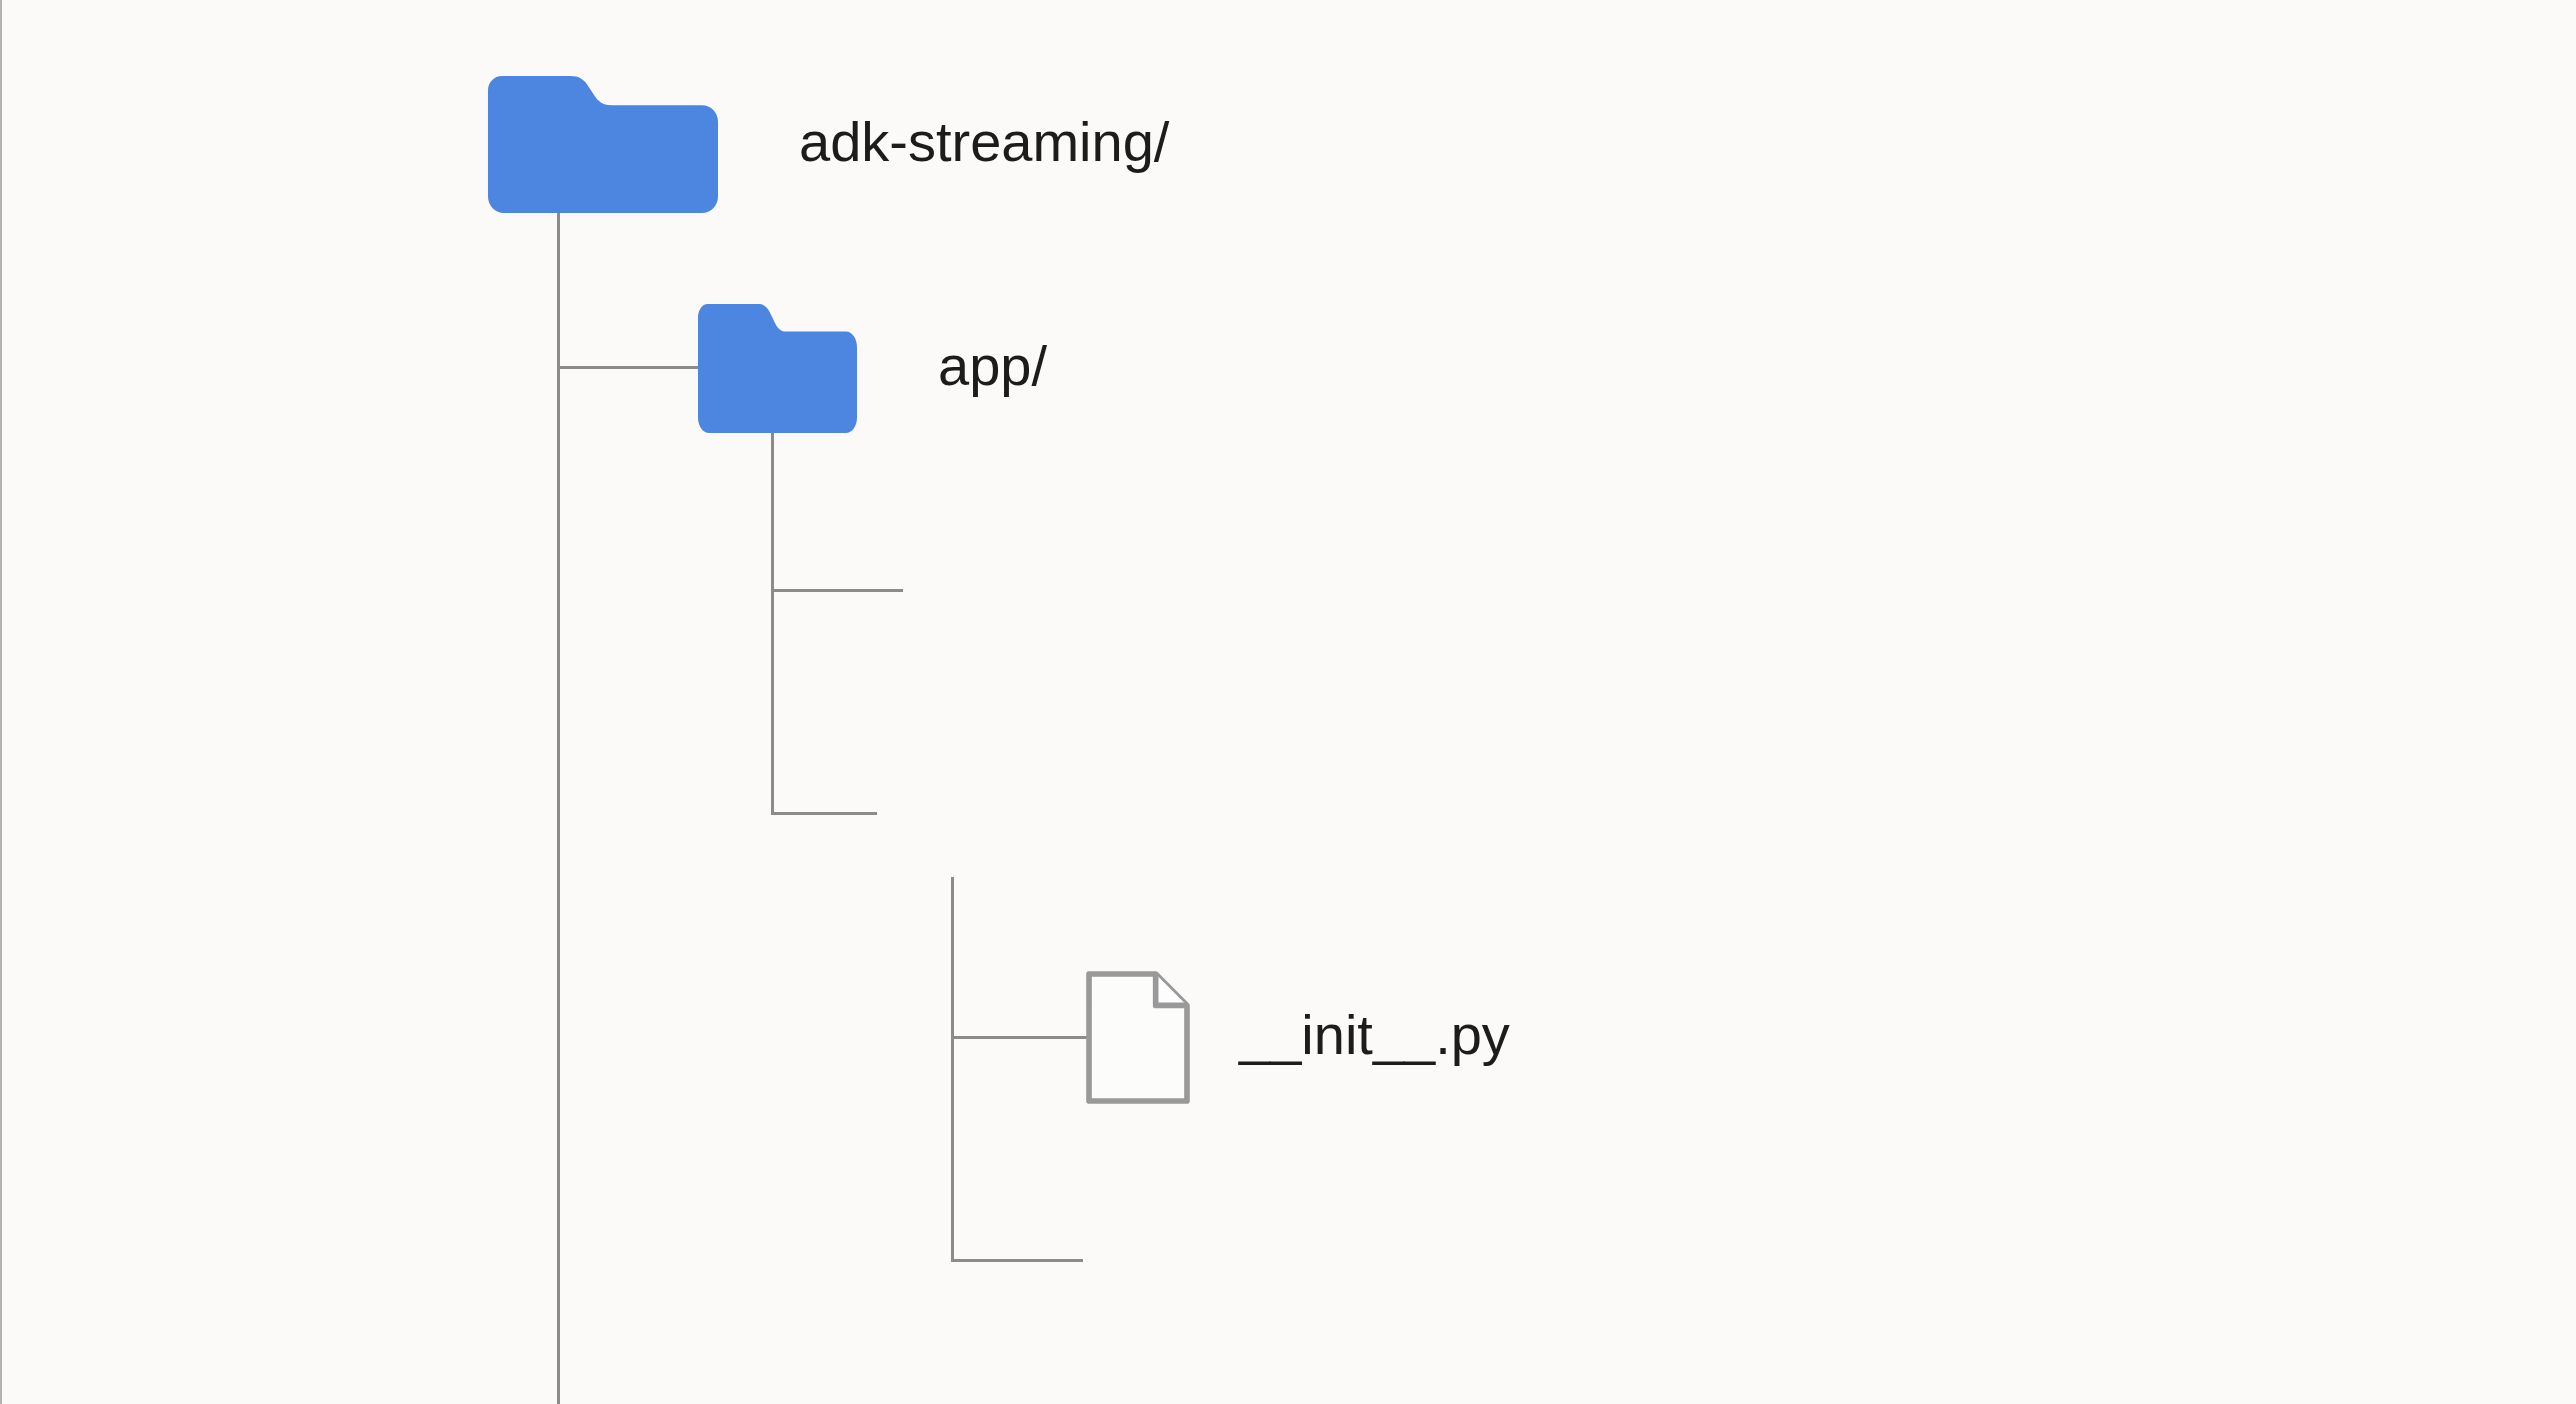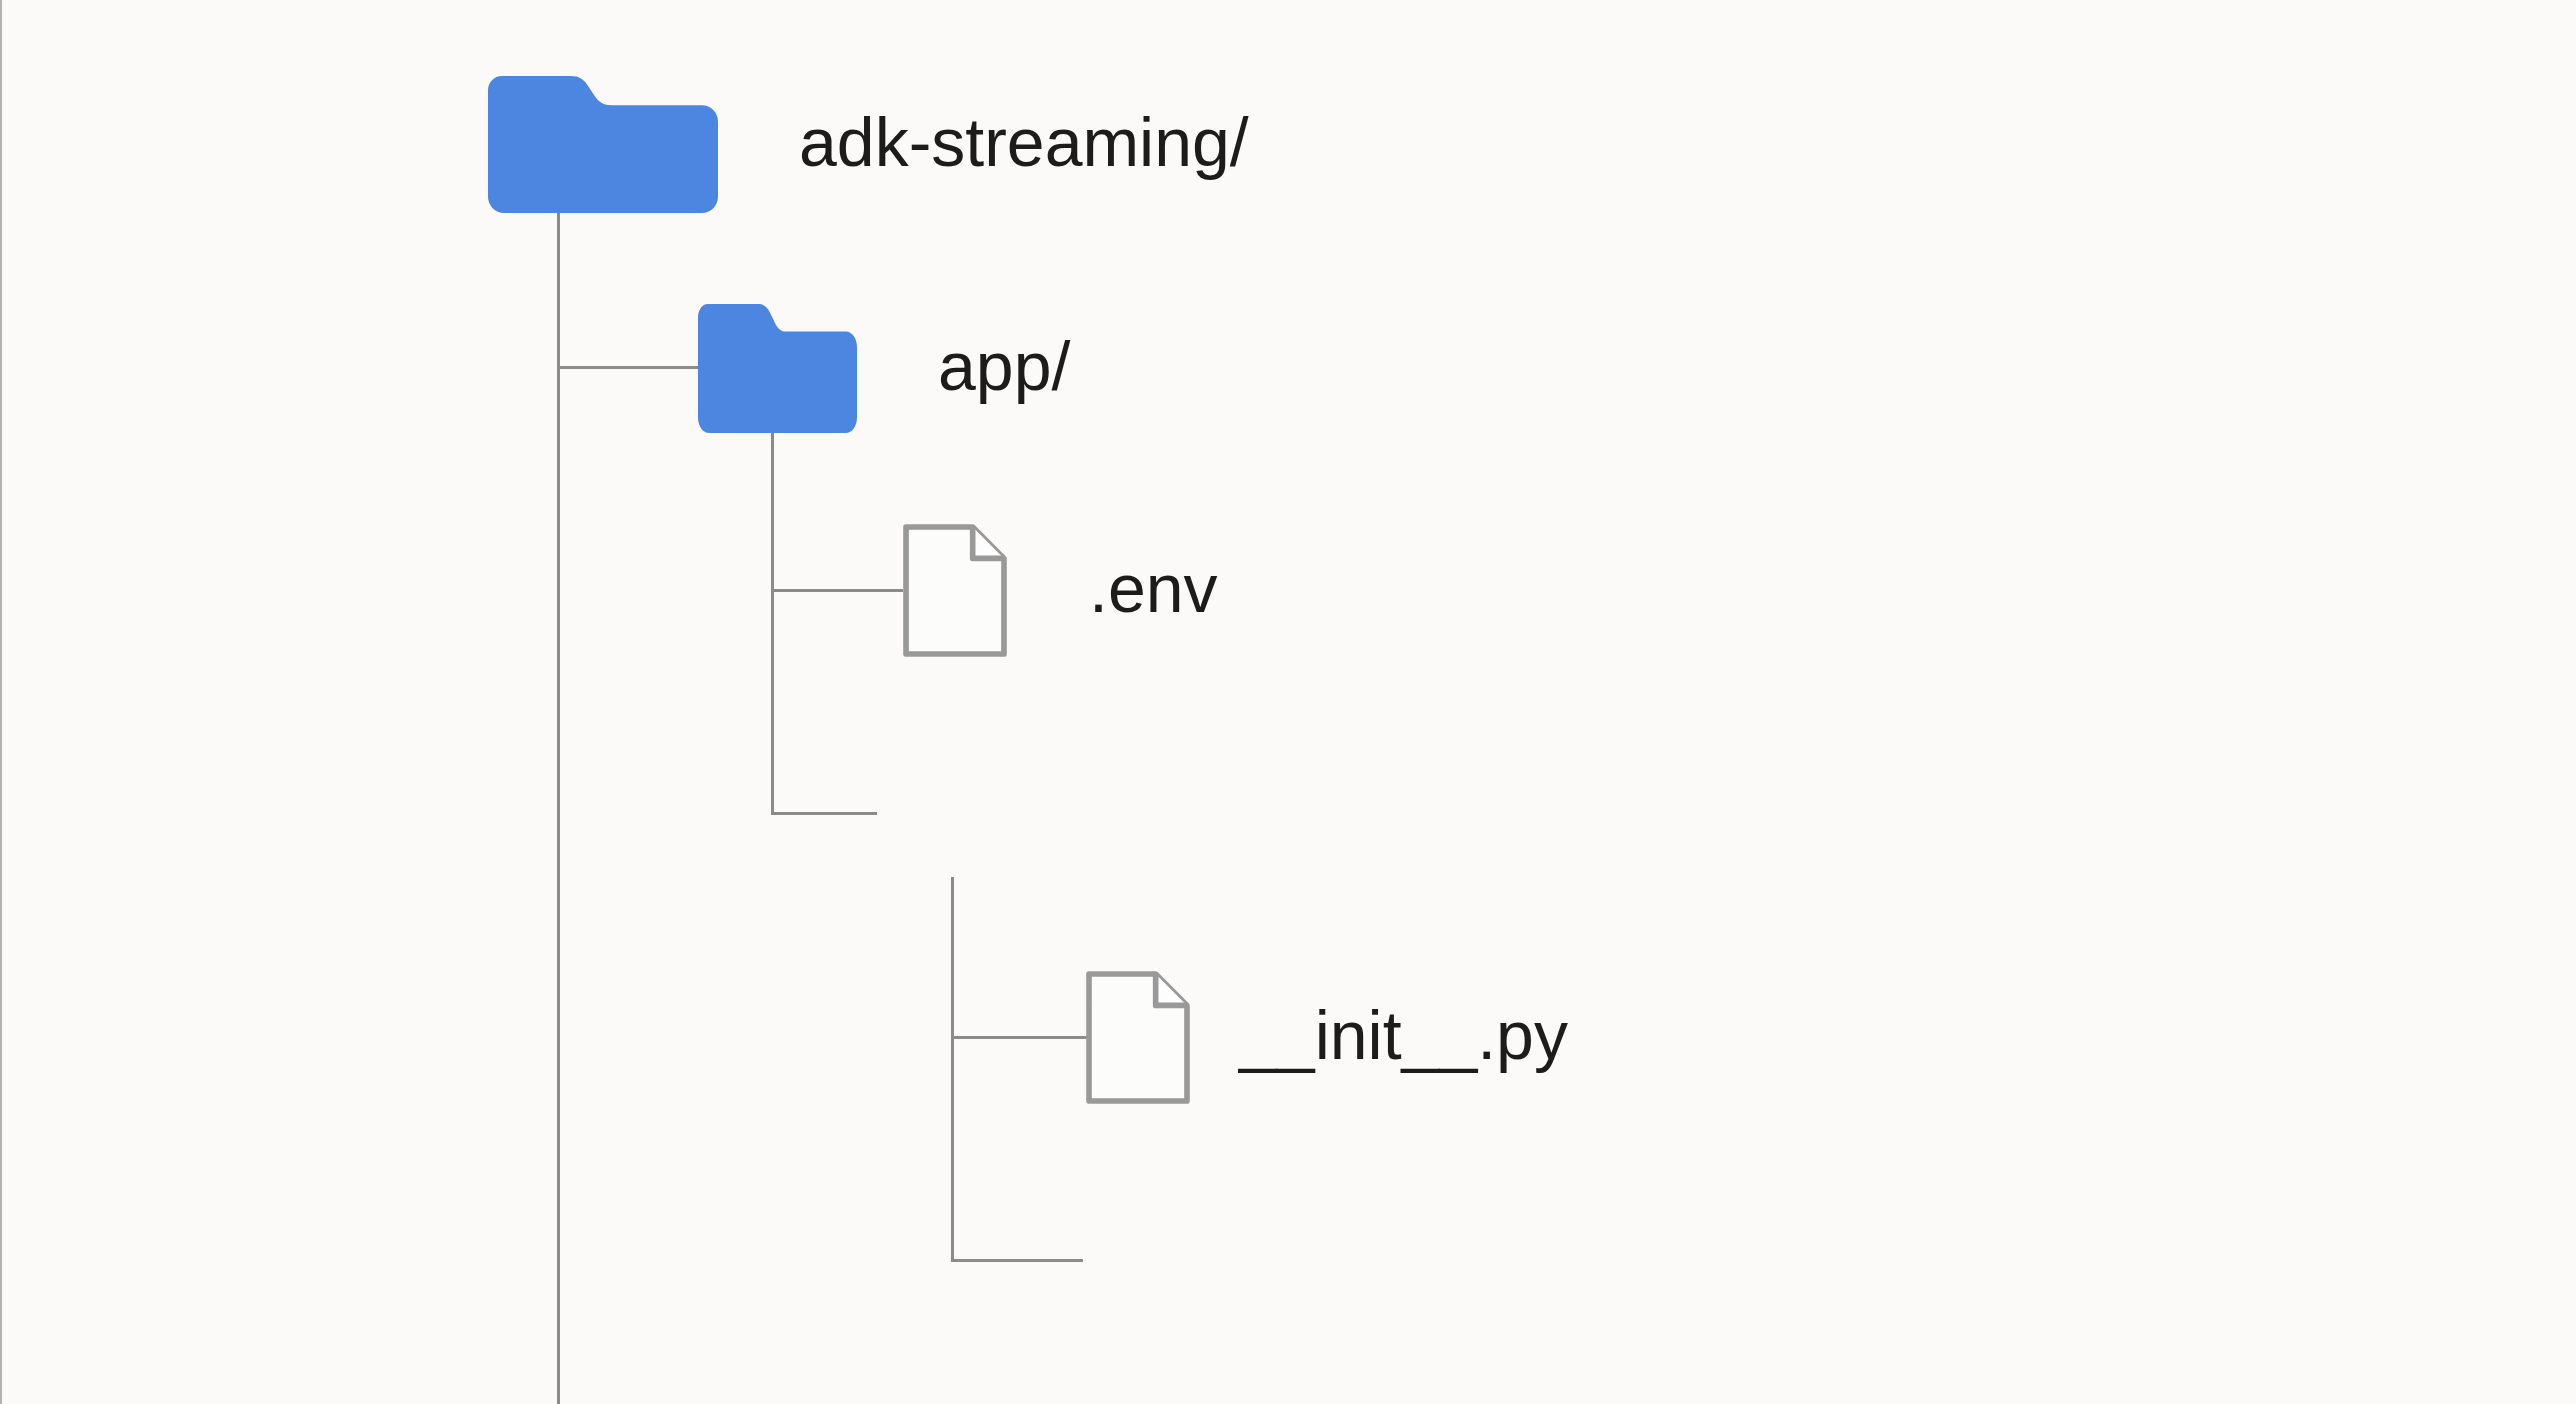--- a/index.html
+++ b/index.html
@@ -29,21 +29,21 @@
   }
   .node {
     position: absolute;
     display: flex;
     align-items: center;
     white-space: nowrap;
   }
   .node .icon { flex: 0 0 auto; display: block; }
   .label {
     color: var(--text-color, #1c1c1c);
-    font-size: 68px;
+    font-size: 56px;
     line-height: 1;
     letter-spacing: 0px;
     transform: translateY(-3.2px);
   }
   .gap100 { margin-left: 81px; }
   .gap65  { margin-left: 52px; }
   .gap45  { margin-left: 48px; }
   .gap55  { margin-left: 44px; }
 </style>
 </head>
@@ -69,27 +69,20 @@
     <span class="label gap100">adk-streaming/</span>
   </div>
 
   <div class="node" style="left:698px; top:304px; height:129px;">
     <svg class="icon" width="159" height="129" viewBox="0 0 100 58" preserveAspectRatio="none">
       <path d="M6,0 H38 C41.5,0 43.6,1.4 45.3,3.9 L48.4,8.5 C50.1,11.1 52.3,12.4 55.8,12.4 H93 C96.9,12.4 100,15.5 100,19.4 V51 C100,54.9 96.9,58 93,58 H7 C3.1,58 0,54.9 0,51 V6 C0,2.7 2.7,0 6,0 Z" fill="var(--folder-color,#4c86e0)"></path>
     </svg>
     <span class="label gap100">app/</span>
   </div>
 
-  <div class="node" style="left:902px; top:523px; height:135px;">
-    <svg class="icon" width="106" height="135" viewBox="0 0 132 168">
-      <path d="M5,5 H88 L127,44 V163 H5 Z" fill="var(--file-fill,#fcfcfb)" stroke="var(--file-border,#999999)" stroke-width="7" stroke-linejoin="round"></path>
-      <path d="M88,5 V44 H127" fill="#fdfdfd" stroke="var(--file-border,#999999)" stroke-width="7" stroke-linejoin="round"></path>
-    </svg>
-    <span class="label gap100">.env</span>
-  </div>
 
 
   <div class="node" style="left:1085px; top:970px; height:135px;">
     <svg class="icon" width="106" height="135" viewBox="0 0 132 168">
       <path d="M5,5 H88 L127,44 V163 H5 Z" fill="var(--file-fill,#fcfcfb)" stroke="var(--file-border,#999999)" stroke-width="7" stroke-linejoin="round"></path>
       <path d="M88,5 V44 H127" fill="#fdfdfd" stroke="var(--file-border,#999999)" stroke-width="7" stroke-linejoin="round"></path>
     </svg>
     <span class="label gap45">__init__.py</span>
   </div>
 

